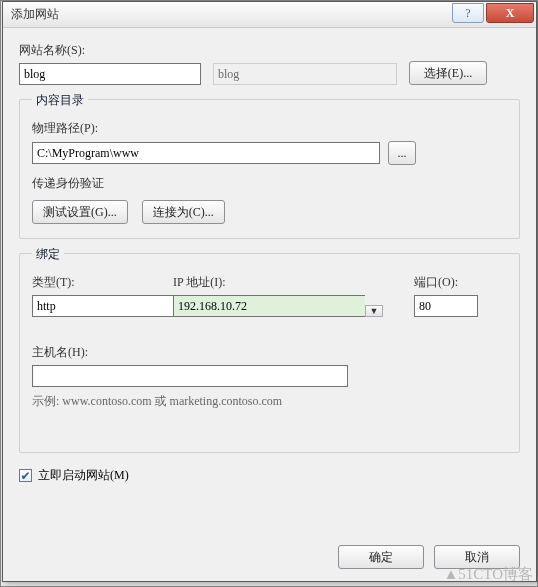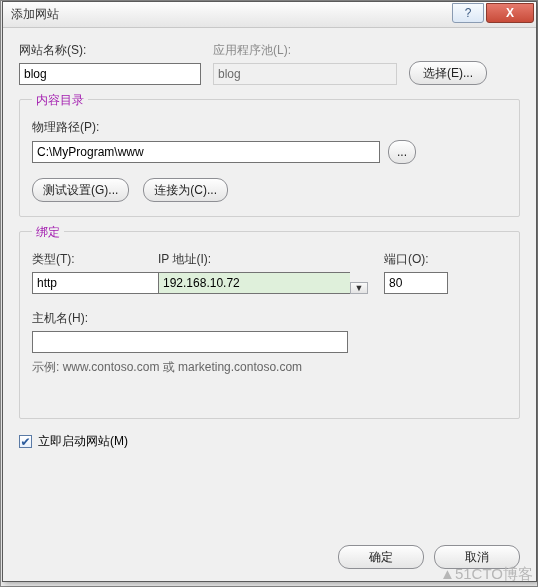--- a/index.html
+++ b/index.html
@@ -1,35 +1,35 @@
 <!DOCTYPE html>
 <html><head>
 <meta charset="utf-8">
 <style>
-* { box-sizing: border-box; font-family: Liberation Sans, sans-serif; font-size: 12px; }
+* { box-sizing: border-box; font-family: Liberation Serif, serif; font-size: 12px; }
 body { margin: 0; background: #ccc; }
 .shot { width: 538px; height: 587px; background: #f0f0f0; border: 1px solid #888; position: relative; }
 .watermark { position: absolute; right: 4px; bottom: 2px; color: #b7b7b7; font-size: 15px; }
 .window { position: absolute; left: 1px; top: 0; width: 535px; height: 581px; background: #f0f0f0; border: 1px solid #5a5a5a; box-shadow: 2px 2px 6px rgba(0,0,0,.3); }
 .titlebar { height: 26px; background: linear-gradient(#fdfdfd, #e6e6e6); border-bottom: 1px solid #c8c8c8; display: flex; align-items: center; padding: 0 0 0 8px; }
 .titlebar .title { flex: 1; color: #333; }
 .tbtn { width: 32px; height: 20px; margin-top: -3px; margin-right: 2px; border: 1px solid #8a9bb2; border-radius: 0 0 3px 3px; background: linear-gradient(#f7fbff,#dce8f6); display: flex; align-items: center; justify-content: center; color: #3b5a82; font-size: 12px; }
 .tbtn.close { width: 48px; background: linear-gradient(#e67a6c,#c84b39); border-color: #8b3a2d; color: #fff; font-weight: bold; font-size: 13px; }
 .client { padding: 14px 16px 12px 16px; }
 .row { display: flex; gap: 12px; align-items: flex-end; margin-bottom: 14px; }
 .col { display: flex; flex-direction: column; }
 .lbl { color: #333; margin-bottom: 4px; }
 .lbl.dis { color: #8a8a8a; }
 .in { height: 22px; background: #fff; border: 1px solid #737373; padding: 1px 4px; }
 .in.dis { background: #f0f0f0; color: #6b6b6b; border-color: #cfcfcf; }
 .in.ip { background: #dff0db; }
-.btn { height: 24px; min-width: 78px; padding: 0 10px; background: linear-gradient(#fefefe,#e5e5e5); border: 1px solid #8e8f94; border-radius: 11px; color: #222; }
+.btn { height: 24px; min-width: 78px; padding: 0 10px; background: linear-gradient(#fefefe,#e5e5e5); border: 1px solid #8e8f94; border-radius: 3px; color: #222; }
 .btn.sq { min-width: 28px; width: 28px; padding: 0; }
 .fieldset { border: 1px solid #d0d0d0; border-radius: 2px; padding: 10px 12px 14px 12px; margin-bottom: 14px; }
-.fs-label { position: relative; top: -18px; background: #f0f0f0; display: inline-block; padding: 0 4px; margin-bottom: -10px; color: #a21caf; }
+.fs-label { position: relative; top: -18px; background: #f0f0f0; display: inline-block; padding: 0 4px; margin-bottom: -10px; color: #0f172a; }
 .hint { color: #666; margin-top: 6px; }
 .combo { display: flex; align-items: flex-end; }
 .combo .in { flex: 1; border-right: none; }
 .combo .arrow { width: 18px; border: 1px solid #a9acb2; background: linear-gradient(#fafafa,#e4e4e4); display: flex; align-items: center; justify-content: center; color: #333; font-size: 9px; }
 .chkrow { display: flex; align-items: center; gap: 6px; margin-top: 6px; }
 .chk { width: 13px; height: 13px; border: 1px solid #5a7aa5; background: linear-gradient(#fff,#e8f0fb); display: flex; align-items: center; justify-content: center; color: #2a5a9b; font-size: 11px; line-height: 1; }
 .footer { position: absolute; bottom: 12px; right: 16px; display: flex; gap: 10px; margin-top: 44px; }
 .footer .btn { min-width: 86px; }
 </style>
 </head>
@@ -49,45 +49,45 @@
     </div>
 
     <div class="client">
 
       <div class="row">
         <div class="col" style="width:182px">
           <span class="lbl">网站名称(S):</span>
           <input class="in" value="blog" style="">
         </div>
         <div class="col" style="width:184px">
-          <span class="lbl dis">应用程序池(L):</span>
           <input class="in dis" readonly="" value="blog" style="">
         </div>
         <button class="btn" style="margin-bottom:0">选择(E)...</button>
       </div>
 
       <div class="fieldset">
         <div class="fs-label">内容目录</div>
         <div class="col" style="margin-top:-6px">
           <span class="lbl">物理路径(P):</span>
           <div class="row" style="margin-bottom:10px; gap:8px; align-items:center">
             <input class="in" style="width: 348px;" value="C:\MyProgram\www">
             <button class="btn sq">...</button>
           </div>
+          <span class="lbl">传递身份验证</span>
           <div class="row" style="margin:4px 0 0 0; gap:14px">
             <button class="btn">测试设置(G)...</button>
             <button class="btn">连接为(C)...</button>
           </div>
         </div>
       </div>
 
       <div class="fieldset">
         <div class="fs-label">绑定</div>
 
-        <div class="row" style="margin-top:-6px; margin-bottom:16px; gap:16px">
+        <div class="row" style="margin-top:-6px; margin-bottom:27px; gap:31px">
           <div class="col" style="width:110px">
             <span class="lbl">类型(T):</span>
             <div class="combo">
               <input class="in" readonly="" value="http" style="">
               <div class="arrow">▼</div>
             </div>
           </div>
           <div class="col" style="width:210px">
             <span class="lbl">IP 地址(I):</span>
             <div class="combo">

